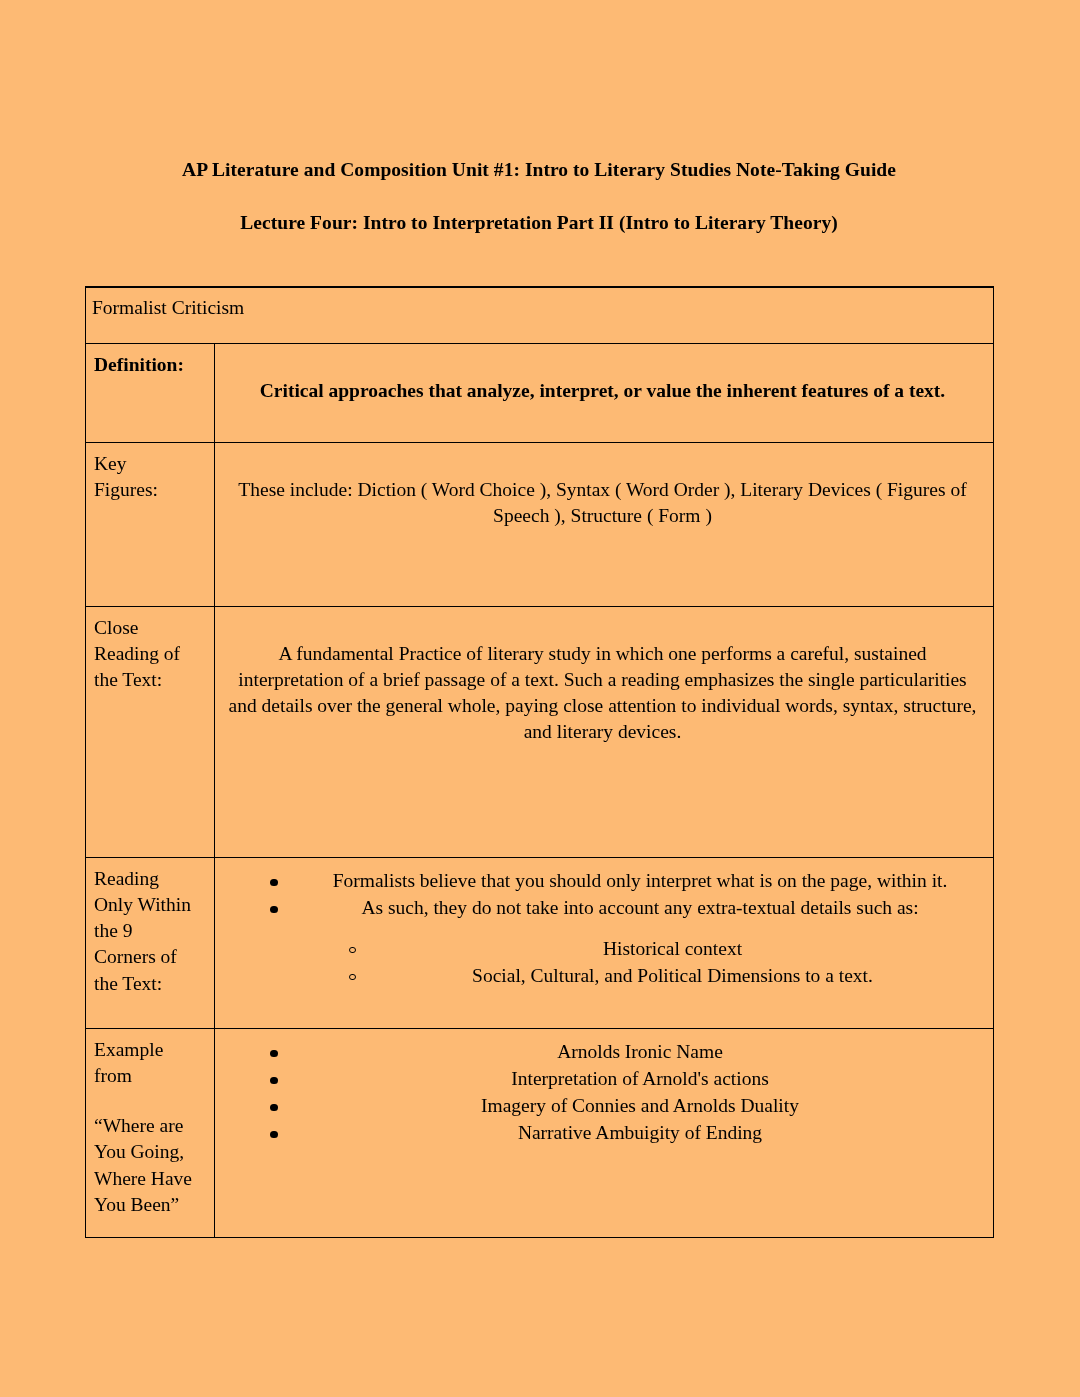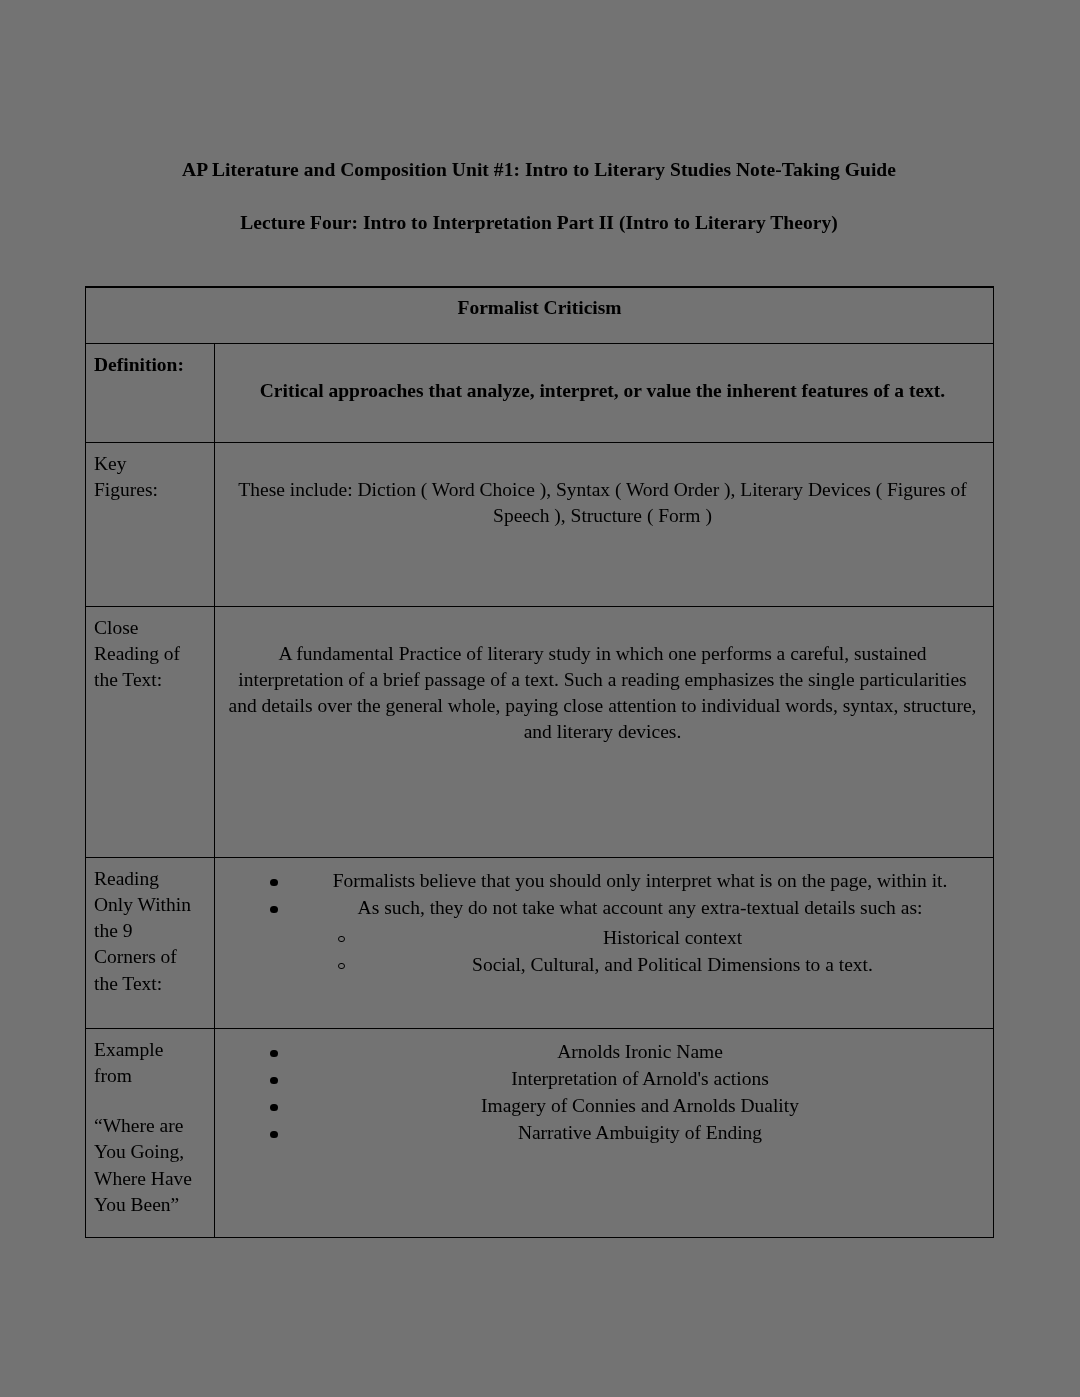--- a/index.html
+++ b/index.html
@@ -12,21 +12,21 @@
     height: 1397px;
     font-family: "Liberation Serif", "DejaVu Serif", serif;
     color: #000000;
     -webkit-font-smoothing: antialiased;
   }
 
   .page {
     position: relative;
     width: 1080px;
     height: 1397px;
-    background: #737373;
+    background: #fdba74;
     box-sizing: border-box;
   }
 
   
   .headings {
     position: absolute;
     left: 85px;
     top: 160px;
     width: 908px;
     text-align: center;
@@ -62,22 +62,22 @@
     font-size: 19.5px;
     line-height: 1.34;
   }
 
   .col-label { width: 129px; }
   .col-body  { width: 779px; }
 
   
   .hdr-cell {
     border-top: 2.6px solid #000000 !important;
-    text-align: center;
-    font-weight: bold;
+    text-align: left;
+    font-weight: normal;
     height: 40px;
     padding: 7px 6px 8px 6px !important;
   }
 
   
   .label-cell {
     padding: 8px 6px 6px 8px !important;
   }
   .label-cell .lbl {
     display: block;
@@ -131,21 +131,21 @@
   ul.lvl1 > li > .disc {
     position: absolute;
     left: 0;
     top: 0.56em;
     width: 7.5px;
     height: 7.5px;
     background: #000000;
     border-radius: 50%;
   }
   ul.lvl2 {
-    margin: 3px;
+    margin: 14px;
     padding: 0 0 0 34px;
     list-style: none;
   }
   ul.lvl2 > li {
     position: relative;
     padding: 0 0 0 31px;
     line-height: 1.38;
   }
   ul.lvl2 > li > .circle {
     position: absolute;
@@ -222,21 +222,21 @@
           <span class="lbl">the Text:</span>
         </td>
         <td class="body-cell">
           <ul class="lvl1">
             <li>
               <span class="disc"></span>
               <span class="li-text">Formalists believe that you should only interpret what is on the page, within it.</span>
             </li>
             <li>
               <span class="disc"></span>
-              <span class="li-text">As such, they do not take what account any extra-textual details such as:</span>
+              <span class="li-text">As such, they do not take into account any extra-textual details such as:</span>
               <ul class="lvl2">
                 <li>
                   <span class="circle"></span>
                   <span class="li-text">Historical context</span>
                 </li>
                 <li>
                   <span class="circle"></span>
                   <span class="li-text">Social, Cultural, and Political Dimensions to a text.</span>
                 </li>
               </ul>

